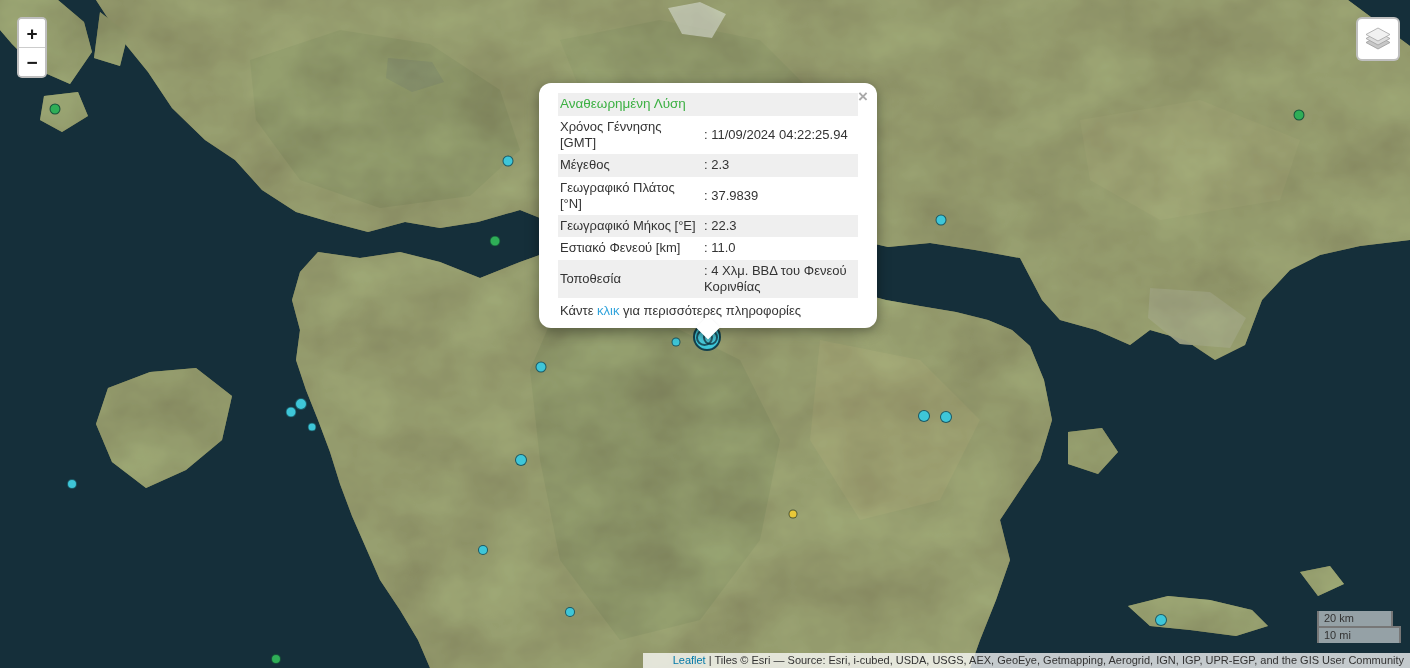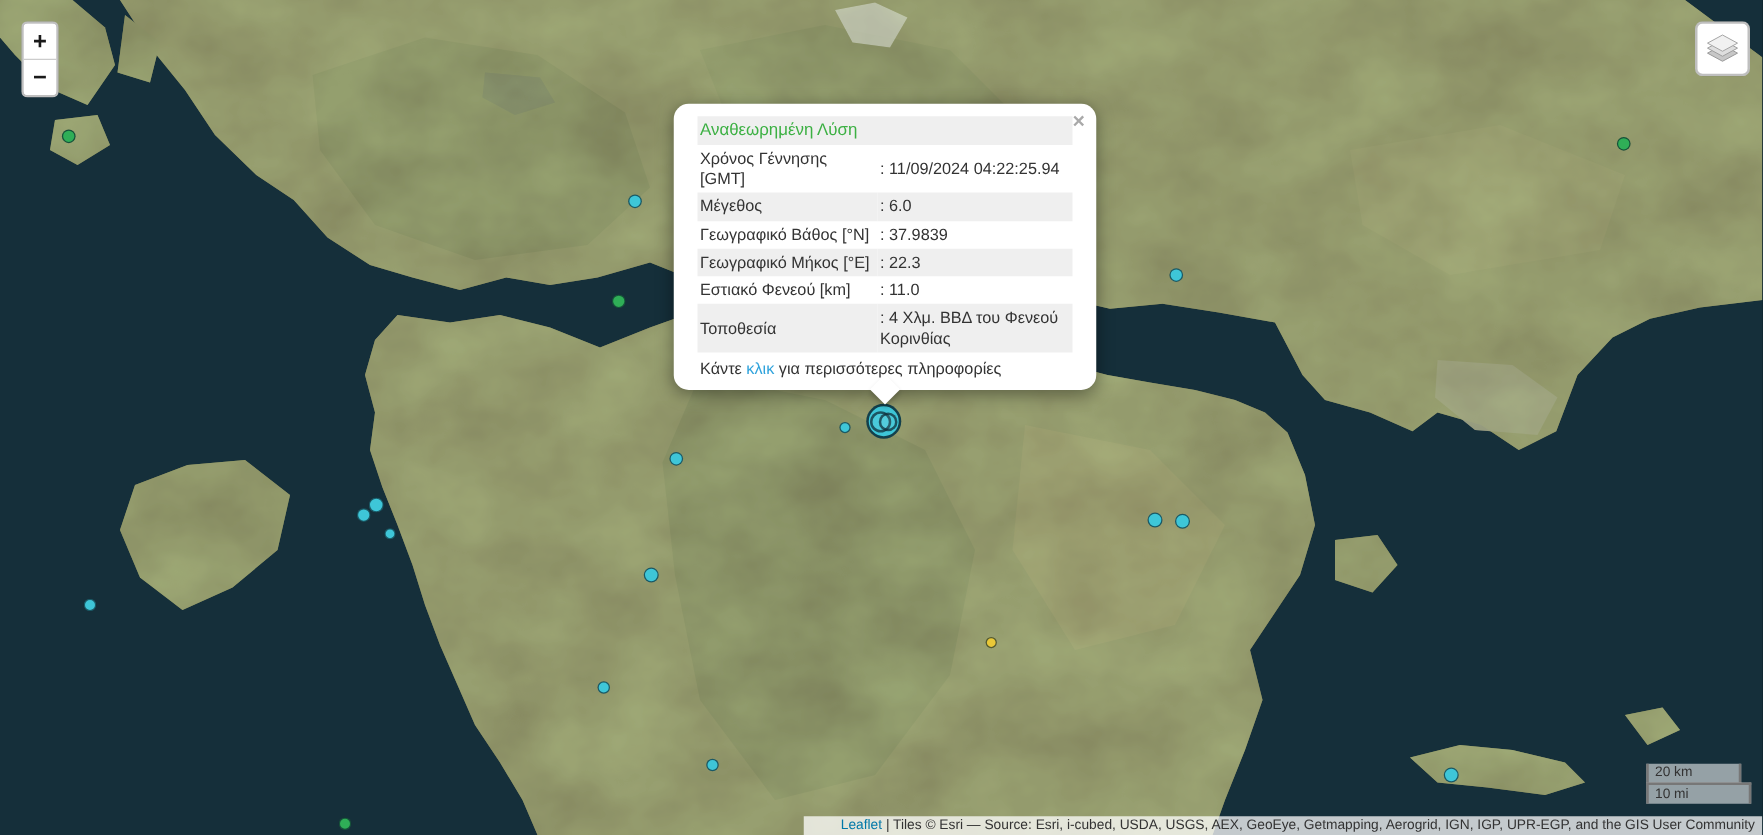--- a/index.html
+++ b/index.html
@@ -153,24 +153,24 @@
         <tbody>
           <tr class="popup-title-row">
             <td colspan="2" class="popup-title">Αναθεωρημένη Λύση</td>
           </tr>
           <tr class="data-row">
             <td class="lbl-cell">Χρόνος Γέννησης [GMT]</td>
             <td>: 11/09/2024 04:22:25.94</td>
           </tr>
           <tr class="data-row">
             <td class="lbl-cell">Μέγεθος</td>
-            <td>: 6.0</td>
+            <td>: 2.3</td>
           </tr>
           <tr class="data-row">
-            <td class="lbl-cell">Γεωγραφικό Βάθος [°N]</td>
+            <td class="lbl-cell">Γεωγραφικό Πλάτος [°N]</td>
             <td>: 37.9839</td>
           </tr>
           <tr class="data-row">
             <td class="lbl-cell">Γεωγραφικό Μήκος [°E]</td>
             <td>: 22.3</td>
           </tr>
           <tr class="data-row">
             <td class="lbl-cell">Εστιακό Φενεού [km]</td>
             <td>: 11.0</td>
           </tr>

